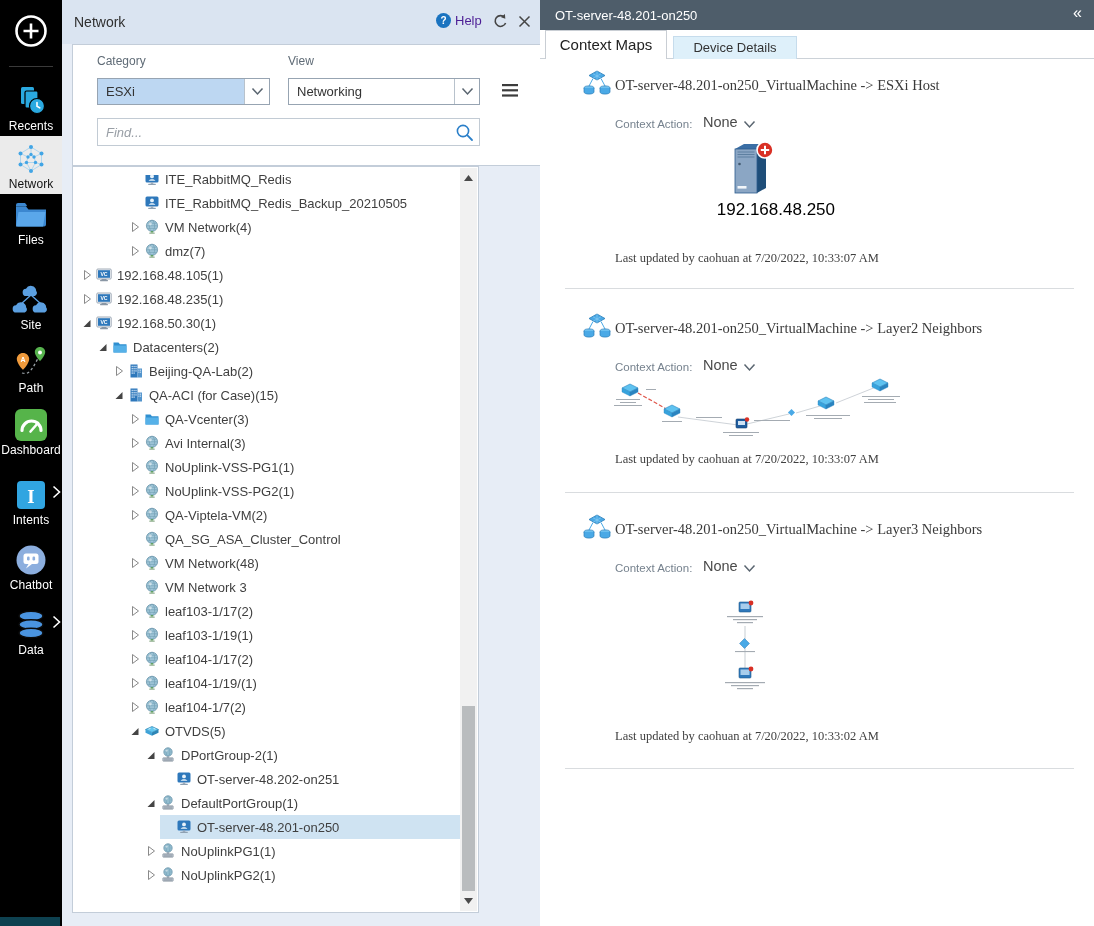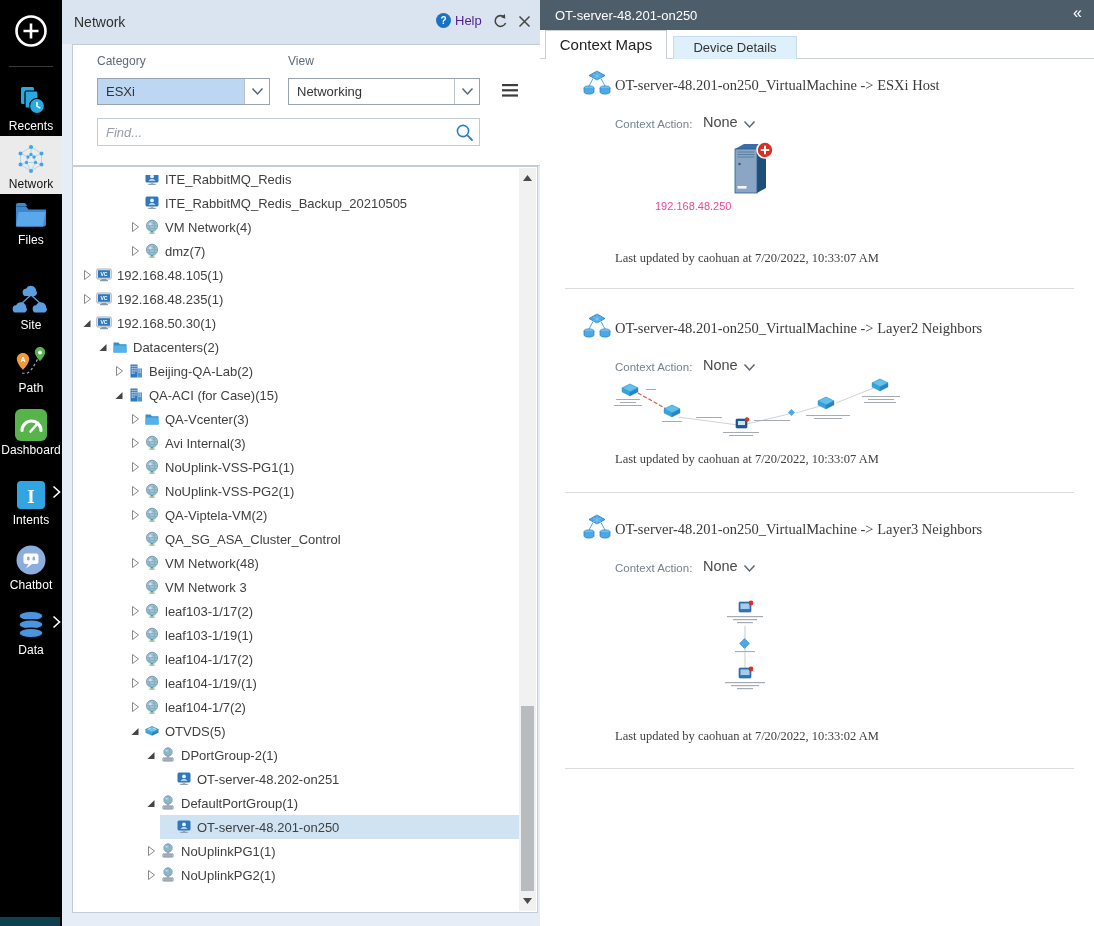--- a/index.html
+++ b/index.html
@@ -38,21 +38,21 @@
 .sel-view{left:215px;width:192px}
 .fsel-value{flex:1;font-size:13px;color:#333;padding:5px 8px 5px;white-space:nowrap;overflow:hidden}
 .sel-cat .fsel-value{background:#bdd7f2}
 .fsel-btn{width:25px;border-left:1px solid #b8c2cc;background:#fff;display:flex;align-items:center;justify-content:center}
 .fmenu{position:absolute;left:429px;top:39px;line-height:0;cursor:pointer}
 .ffind{position:absolute;left:24px;top:73px;width:383px;height:28px;border:1px solid #c2cbd4;background:#fff;display:flex;align-items:center}
 .ffind-input{flex:1;border:none;outline:none;font-size:13px;color:#333;padding:0 8px;font-family:"Liberation Sans",sans-serif}
 .ffind-input::placeholder{color:#999fa6;font-style:italic}
 .ffind-icon{width:30px;display:flex;align-items:center;justify-content:center;cursor:pointer;line-height:0}
 
-.tree-card{position:absolute;left:10px;top:166px;width:466px;height:747px;background:#fff;border:1px solid #c3cdd9}
+.tree-card{position:absolute;left:10px;top:166px;width:407px;height:747px;background:#fff;border:1px solid #c3cdd9}
 .tree-viewport{position:absolute;left:1px;right:18px;top:8px;bottom:1px;overflow:hidden}
 #tree-rows{margin-top:-8px}
 .trow{display:flex;align-items:center;height:24px;cursor:pointer}
 .trow .sp{flex:none}
 .tcontent{display:flex;align-items:center;height:24px;flex:1;min-width:0}
 .trow.selected .tcontent{background:var(--selection-bg,#cfe3f2)}
 .texp{flex:none;width:14px;height:14px;display:flex;align-items:center;justify-content:center;line-height:0}
 .ticon{flex:none;width:16px;height:16px;margin:0 5px 0 2px;line-height:0}
 .tlabel{font-size:13px;color:#3f3f3f;white-space:nowrap;padding-right:6px}
 
@@ -74,21 +74,21 @@
 .rp-content{position:absolute;top:59px;left:0;right:0;bottom:0;background:#fff}
 
 .map-section{position:absolute;left:0;right:4px;height:220px}
 .ms-icon{position:absolute;left:43px;top:0;line-height:0}
 .ms-title{position:absolute;left:75px;top:7px;font-family:"Liberation Serif",serif;font-size:14.5px;color:#3a3a3a;white-space:nowrap}
 .ms-ctx{position:absolute;left:75px;top:44px;height:22px;width:240px}
 .ms-ctx-label{position:absolute;left:0;top:4px;font-size:11.5px;color:#76828e}
 .ms-ctx-value{position:absolute;left:88px;top:0;font-size:14.5px;color:#4a4a4a;cursor:pointer}
 .ms-ctx-chevron{position:absolute;left:128px;top:6px;line-height:0;cursor:pointer}
 .ms-thumb{position:absolute;line-height:0;cursor:pointer}
-.ms-devlabel{position:absolute;left:115px;width:180px;text-align:left;font-size:11px;color:#ec4899}
+.ms-devlabel{position:absolute;left:115px;width:180px;text-align:right;font-size:17px;color:#000000}
 .ms-last{position:absolute;left:75px;font-family:"Liberation Serif",serif;font-size:12.5px;color:#3f3f3f;white-space:nowrap}
 .sec-host .ms-thumb{left:185px;top:70px}
 .sec-host .ms-devlabel{top:130px}
 .sec-host .ms-last{top:181px}
 .sec-l2 .ms-thumb{left:68px;top:64px}
 .sec-l2 .ms-last{top:139px}
 .sec-l3 .ms-thumb{left:160px;top:82px}
 .sec-l3 .ms-last{top:215px}
 .ms-divider{position:absolute;left:25px;right:20px;height:1px;background:#d9dcdf}
 </style>

